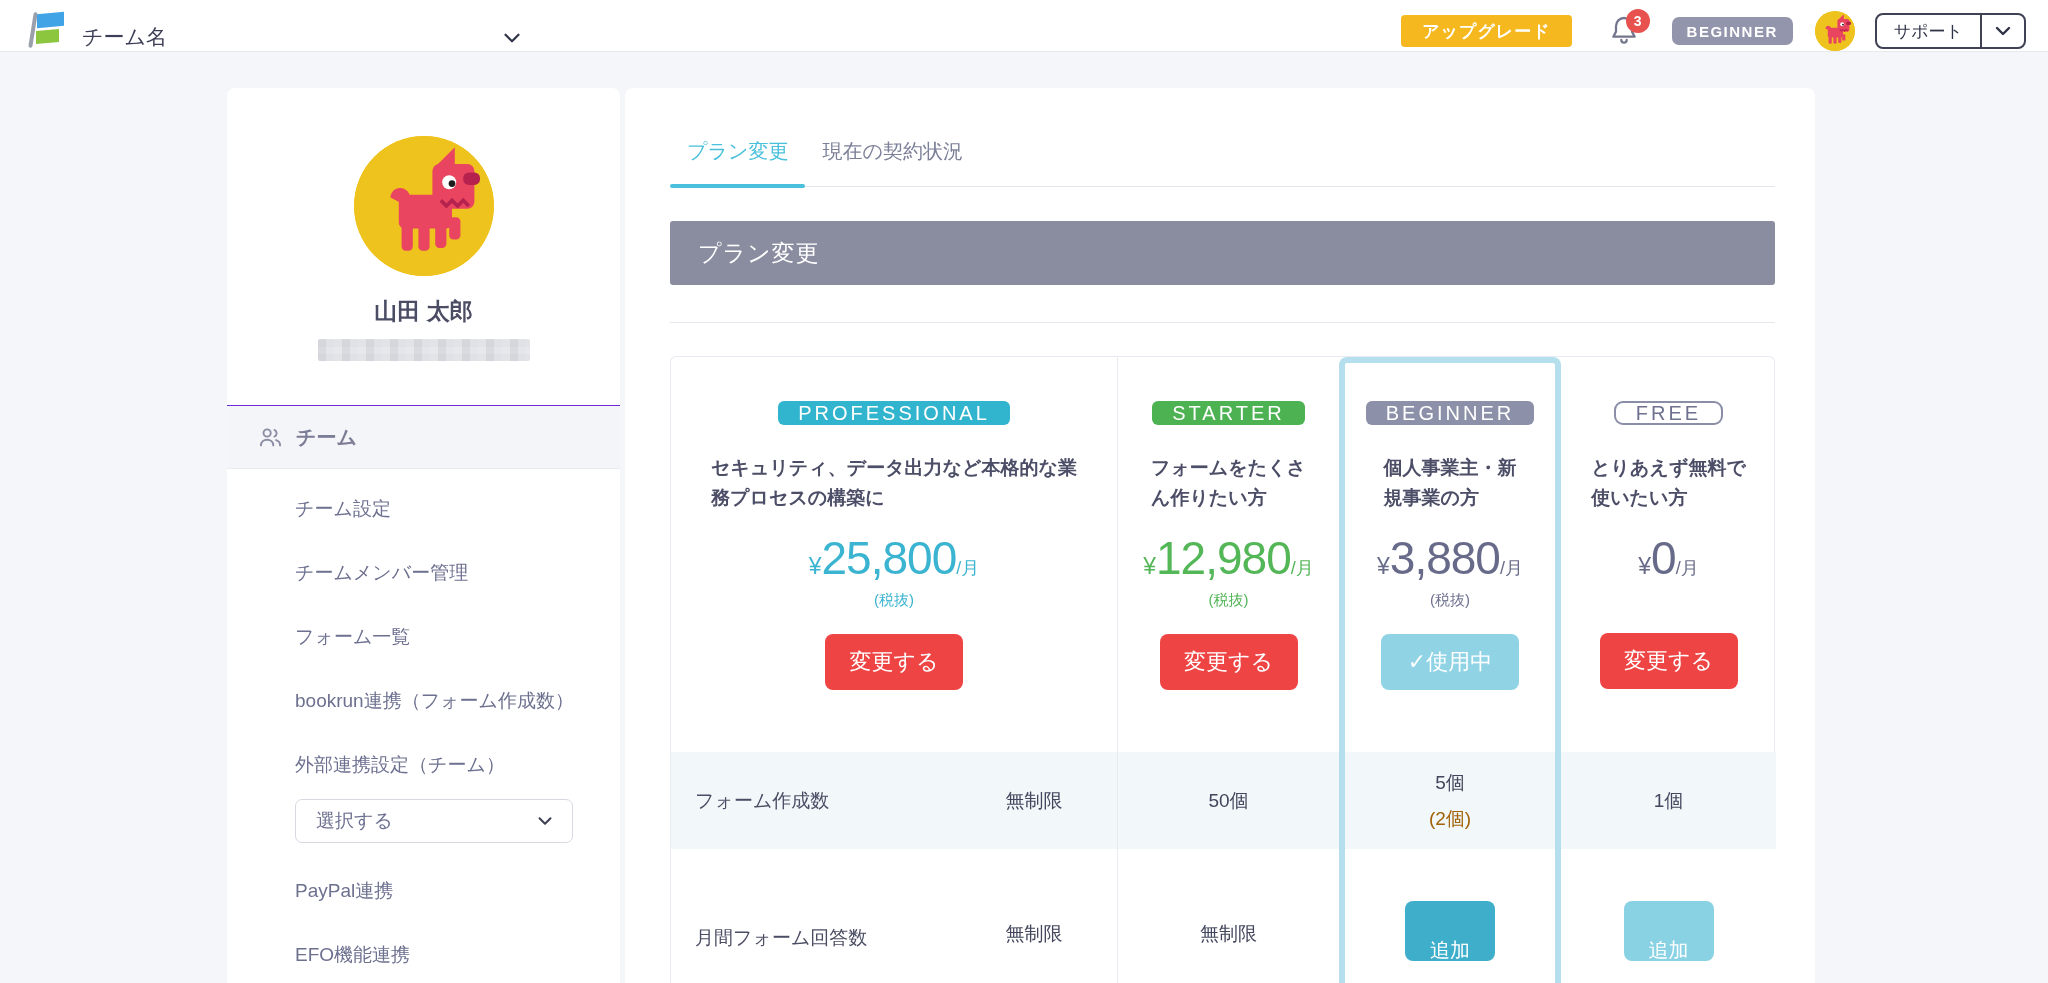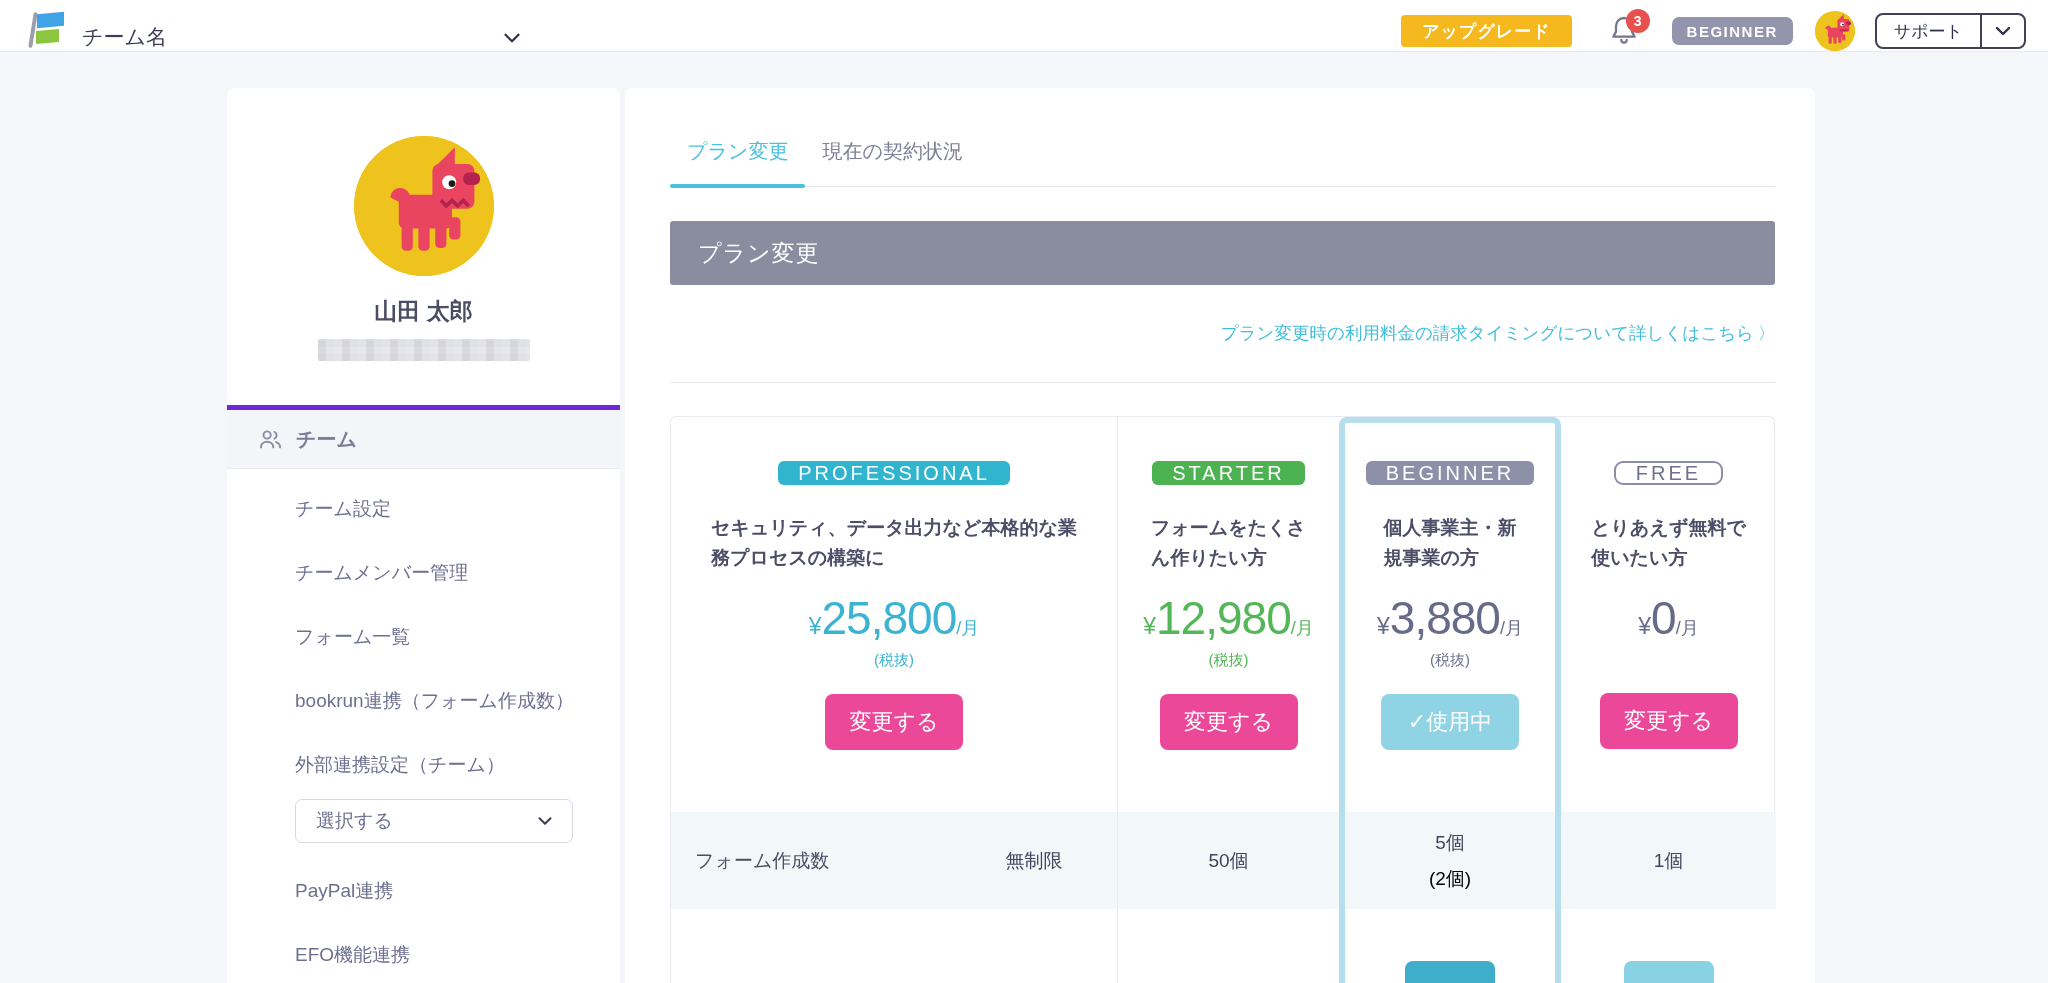--- a/index.html
+++ b/index.html
@@ -57,21 +57,21 @@
   .avatar-lg{ width:140px; height:140px; border-radius:50%; background:#efc31d; margin:48px auto 0; overflow:hidden; }
   .profile-name{ margin-top:20px; text-align:center; font-size:23px; font-weight:bold; color:#4a4d63; }
   .masked-email{
     width:212px; height:22px; margin:12px auto 0; border-radius:2px;
     background:
       repeating-linear-gradient(90deg, rgba(120,124,140,.20) 0 8px, rgba(196,199,210,.30) 8px 16px, rgba(154,157,172,.12) 16px 24px),
       repeating-linear-gradient(0deg, rgba(140,143,158,.16) 0 7px, rgba(205,207,216,.26) 7px 14px);
   }
   .side-section{
     margin-top:44px; height:64px; background:#f4f5f8;
-    border-top:5px solid #6d28d9; border-bottom:1px solid #eaebf0;
+    border-top:1px solid #6d28d9; border-bottom:1px solid #eaebf0;
     display:flex; align-items:center; padding-left:30px; gap:12px;
   }
   .side-section-label{ font-size:20px; font-weight:bold; color:#7a7d95; }
   .side-menu{ list-style:none; padding-top:8px; }
   .side-menu li{
     height:64px; display:flex; align-items:center; padding-left:68px;
     font-size:19px; color:#6d7190; cursor:pointer;
   }
   .side-select{
     margin:2px 0 0 68px; width:278px; height:44px; border:1px solid #d7d9e2; border-radius:7px;
@@ -123,32 +123,32 @@
   .badge-outline{ background:#fff; color:#6e7290; border:2.5px solid #8a8ea6; border-radius:9px; }
   .plan-desc{ margin-top:28px; font-size:19px; font-weight:600; color:#4b4e66;
     text-align:left; line-height:30px; white-space:pre-line; }
   .price-line{ margin-top:22px; line-height:1; display:flex; align-items:baseline; }
   .yen{ font-size:23px; } .price-num{ font-size:46px; letter-spacing:-1px; } .per{ font-size:18px; }
   .price-teal{ color:#3ab4d0; } .price-green{ color:#53b657; } .price-gray{ color:#676b89; }
   .tax-note{ margin-top:10px; font-size:15px; min-height:18px; }
   .tax-teal{ color:#3ab4d0; } .tax-green{ color:#53b657; } .tax-gray{ color:#6e7290; }
   .btn-plan{
     margin-top:24px; width:138px; height:56px; border:none; border-radius:8px;
-    background:#ec4899; color:#fff; font-size:22px; cursor:pointer; font-family:inherit;
+    background:#ef4444; color:#fff; font-size:22px; cursor:pointer; font-family:inherit;
   }
   .btn-inuse{ background:#8fd3e5; cursor:default; }
   
   .frow1{ grid-row:2; background:#f2f7fa; justify-content:center; }
   .frow2{ grid-row:3; background:#fff; }
   .flabel{ flex-direction:row; justify-content:flex-start; padding-left:24px;
     font-size:19px; color:#4a4d63; }
   .flabel.with-info{ justify-content:space-between; padding-right:14px; }
   .fval{ font-size:19px; color:#42465c; justify-content:center; }
   .col-beg{ border-left:6px solid #b5dfec; border-right:6px solid #b5dfec; }
-  .beg-sub{ margin-top:10px; color:#000000; }
+  .beg-sub{ margin-top:10px; color:#a16207; }
   .frow2 > * { justify-content:flex-start; padding-top:36px; }
   .frow2.flabel{ align-items:flex-start; padding-top:40px; }
   .btn-add{
     margin-top:-6px; width:90px; height:60px; border:none; border-radius:8px;
     background:#3faecb; color:#fff; font-size:20px; cursor:pointer; font-family:inherit;
   }
   .btn-add.light{ background:#89d2e4; }
   svg.icon{ display:block; }
 </style>
 </head>
@@ -261,23 +261,20 @@
 
     <div class="tabs">
       <div class="tab active">プラン変更</div>
       <div class="tab">現在の契約状況</div>
     </div>
 
     <div class="section-bar">
       <span>プラン変更</span>
     </div>
 
-    <div class="billing-link-row">
-      <span class="billing-link"><span>プラン変更時の利用料金の請求タイミングについて詳しくはこちら</span><span class="arrow">〉</span></span>
-    </div>
 
     <div class="section-divider"></div>
 
     <div class="pricing">
 
       <div class="cell card card-prof sep-r">
         <div class="badge badge-teal">PROFESSIONAL</div>
         <div class="plan-desc">セキュリティ、データ出力など本格的な業
 務プロセスの構築に</div>
         <div class="price-line price-teal">

